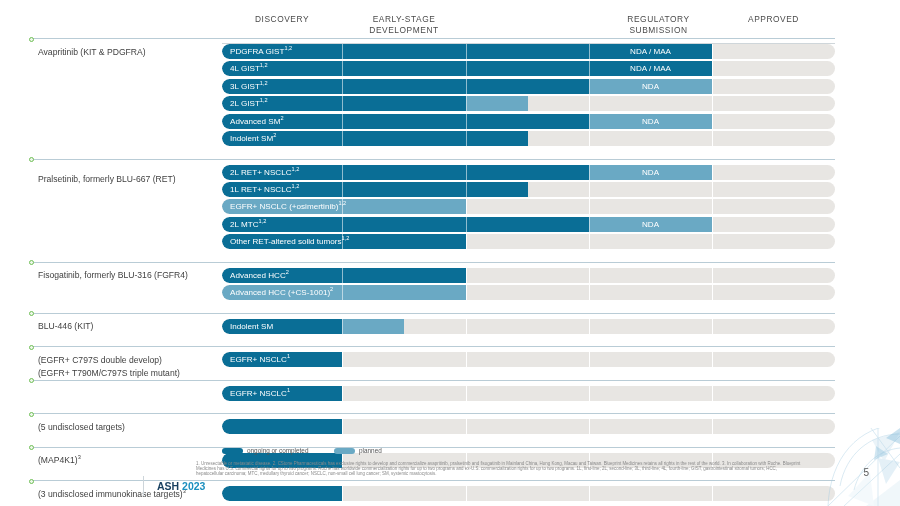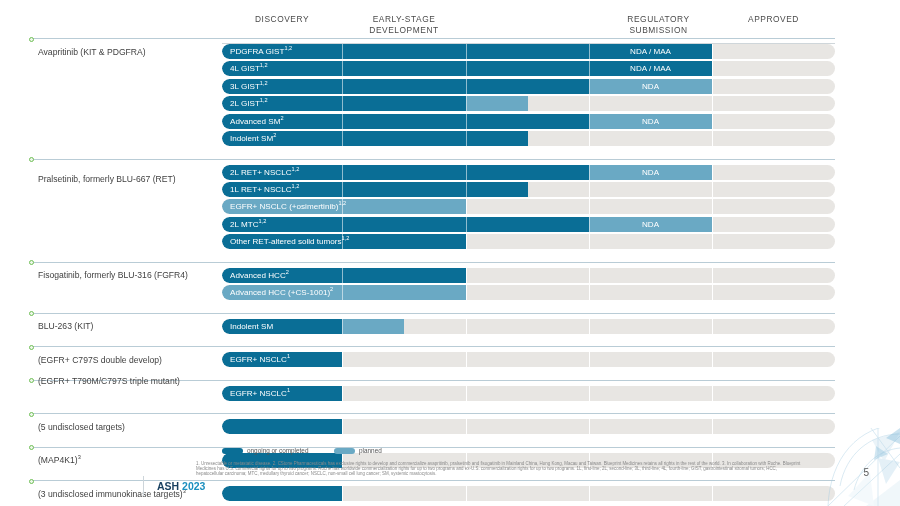--- a/index.html
+++ b/index.html
@@ -241,21 +241,21 @@
         <div class="grid" style="left: 120px;"></div>
         <div class="grid" style="left: 244px;"></div>
         <div class="grid" style="left: 367px;"></div>
         <div class="grid" style="left: 490px;"></div>
         <div class="seg light lead" style="left: 0px; width: 244px;"></div>
         <div class="seg-divider" style="left: 120px;"></div>
         <div class="rowlab">Advanced HCC (+CS-1001)<sup>2</sup></div>
       </div>
       <div class="grp-sep" style="top: 312.5px;"></div>
       <div class="grp-dot" style="top: 310px; height: 5px;"></div>
-      <div class="grp-label" style="top: 321px;">BLU-263 (KIT)</div>
+      <div class="grp-label" style="top: 321px;">BLU-446 (KIT)</div>
       <div class="track" style="top: 318.5px;">
         <div class="grid" style="left: 120px;"></div>
         <div class="grid" style="left: 244px;"></div>
         <div class="grid" style="left: 367px;"></div>
         <div class="grid" style="left: 490px;"></div>
         <div class="seg dark lead" style="left: 0px; width: 120px;"></div>
         <div class="seg light" style="left: 120px; width: 62px;"></div>
         <div class="seg-divider" style="left: 120px;"></div>
         <div class="rowlab">Indolent SM</div>
       </div>
@@ -265,21 +265,21 @@
       <div class="track" style="top: 352px;">
         <div class="grid" style="left: 120px;"></div>
         <div class="grid" style="left: 244px;"></div>
         <div class="grid" style="left: 367px;"></div>
         <div class="grid" style="left: 490px;"></div>
         <div class="seg dark lead" style="left: 0px; width: 120px;"></div>
         <div class="rowlab">EGFR+ NSCLC<sup>1</sup></div>
       </div>
       <div class="grp-sep" style="top: 379.5px;"></div>
       <div class="grp-dot" style="top: 377px; height: 5px;"></div>
-      <div class="grp-label" style="top: 376px;">(EGFR+ T790M/C797S triple mutant)</div>
+      <div class="grp-label" style="top: 368px;">(EGFR+ T790M/C797S triple mutant)</div>
       <div class="track" style="top: 385.5px;">
         <div class="grid" style="left: 120px;"></div>
         <div class="grid" style="left: 244px;"></div>
         <div class="grid" style="left: 367px;"></div>
         <div class="grid" style="left: 490px;"></div>
         <div class="seg dark lead" style="left: 0px; width: 120px;"></div>
         <div class="rowlab">EGFR+ NSCLC<sup>1</sup></div>
       </div>
       <div class="grp-sep" style="top: 413px;"></div>
       <div class="grp-dot" style="top: 410.5px; height: 5px;"></div>

